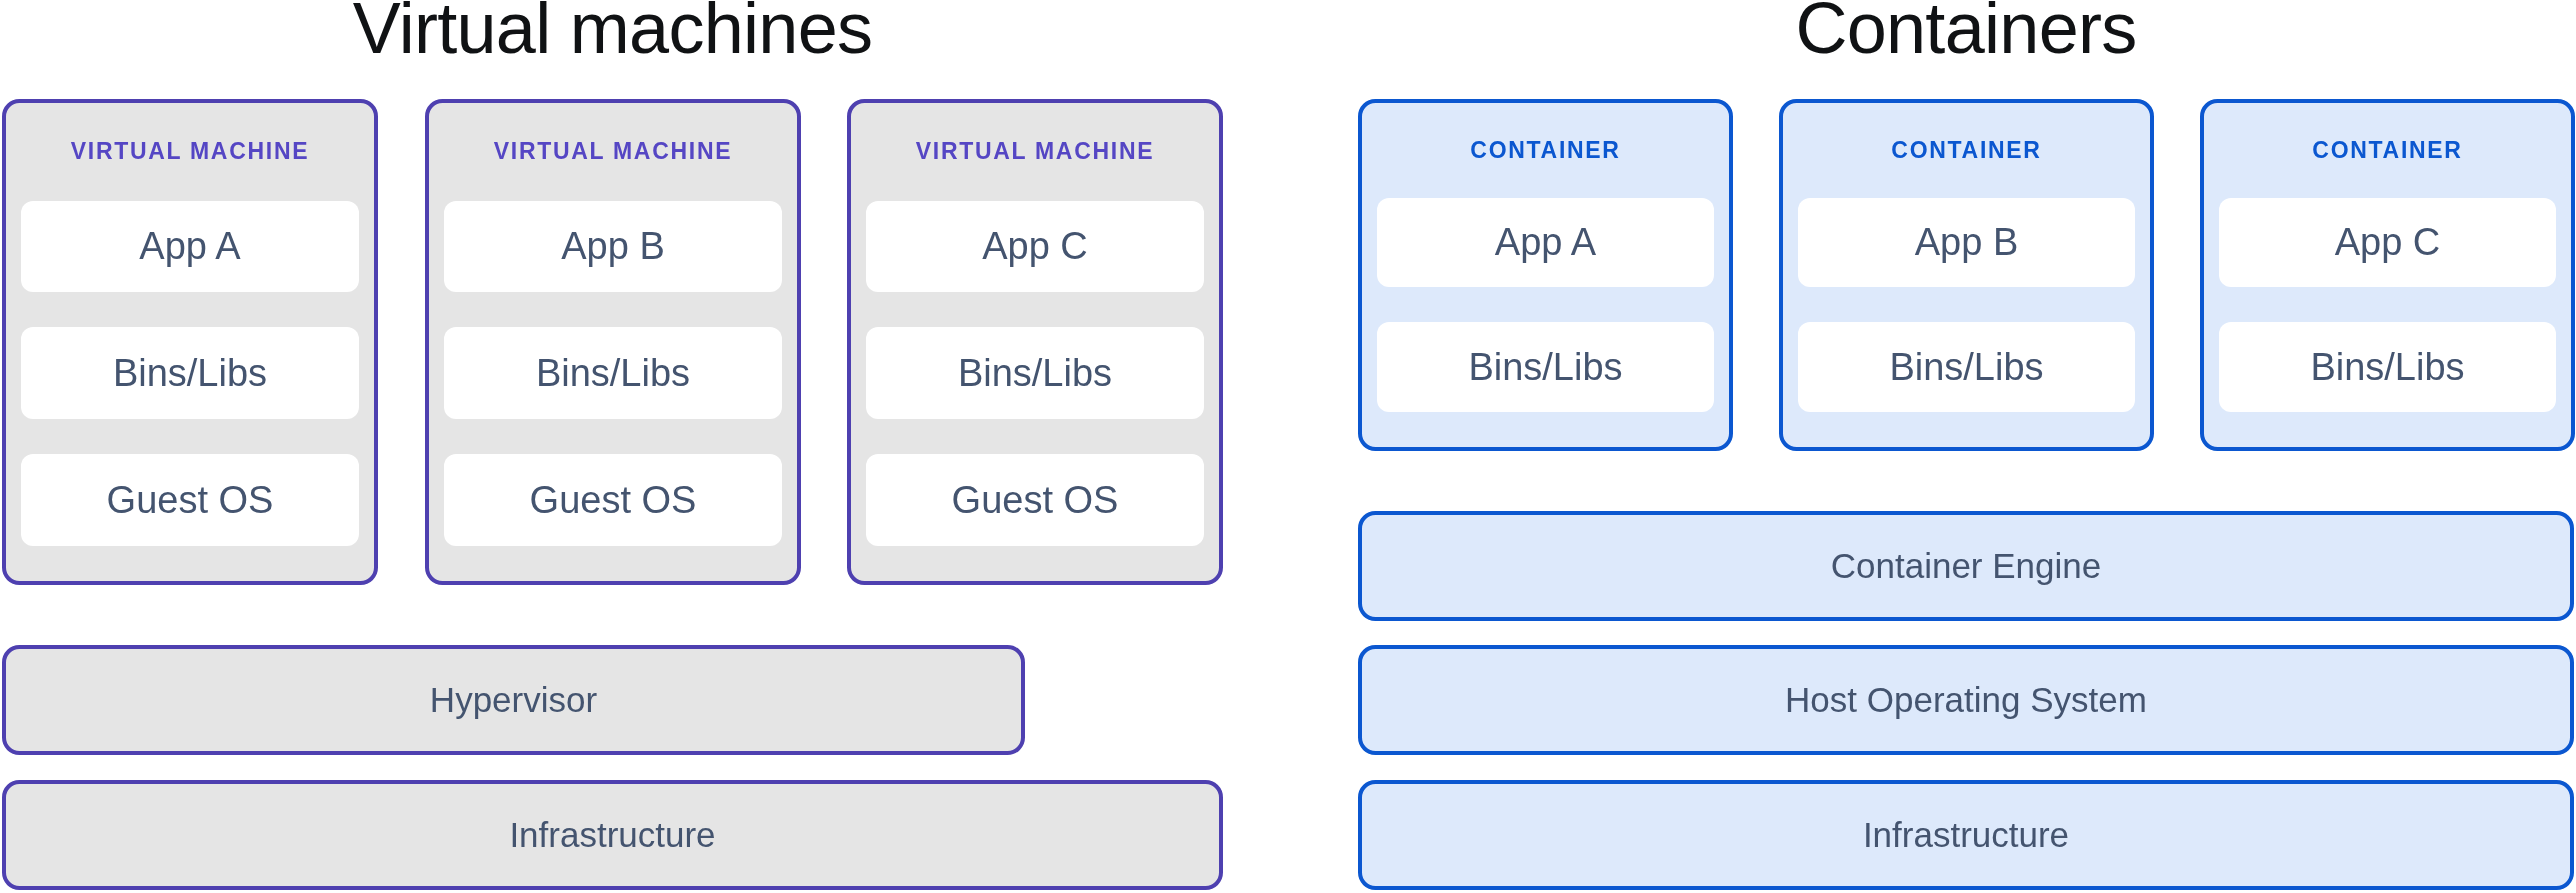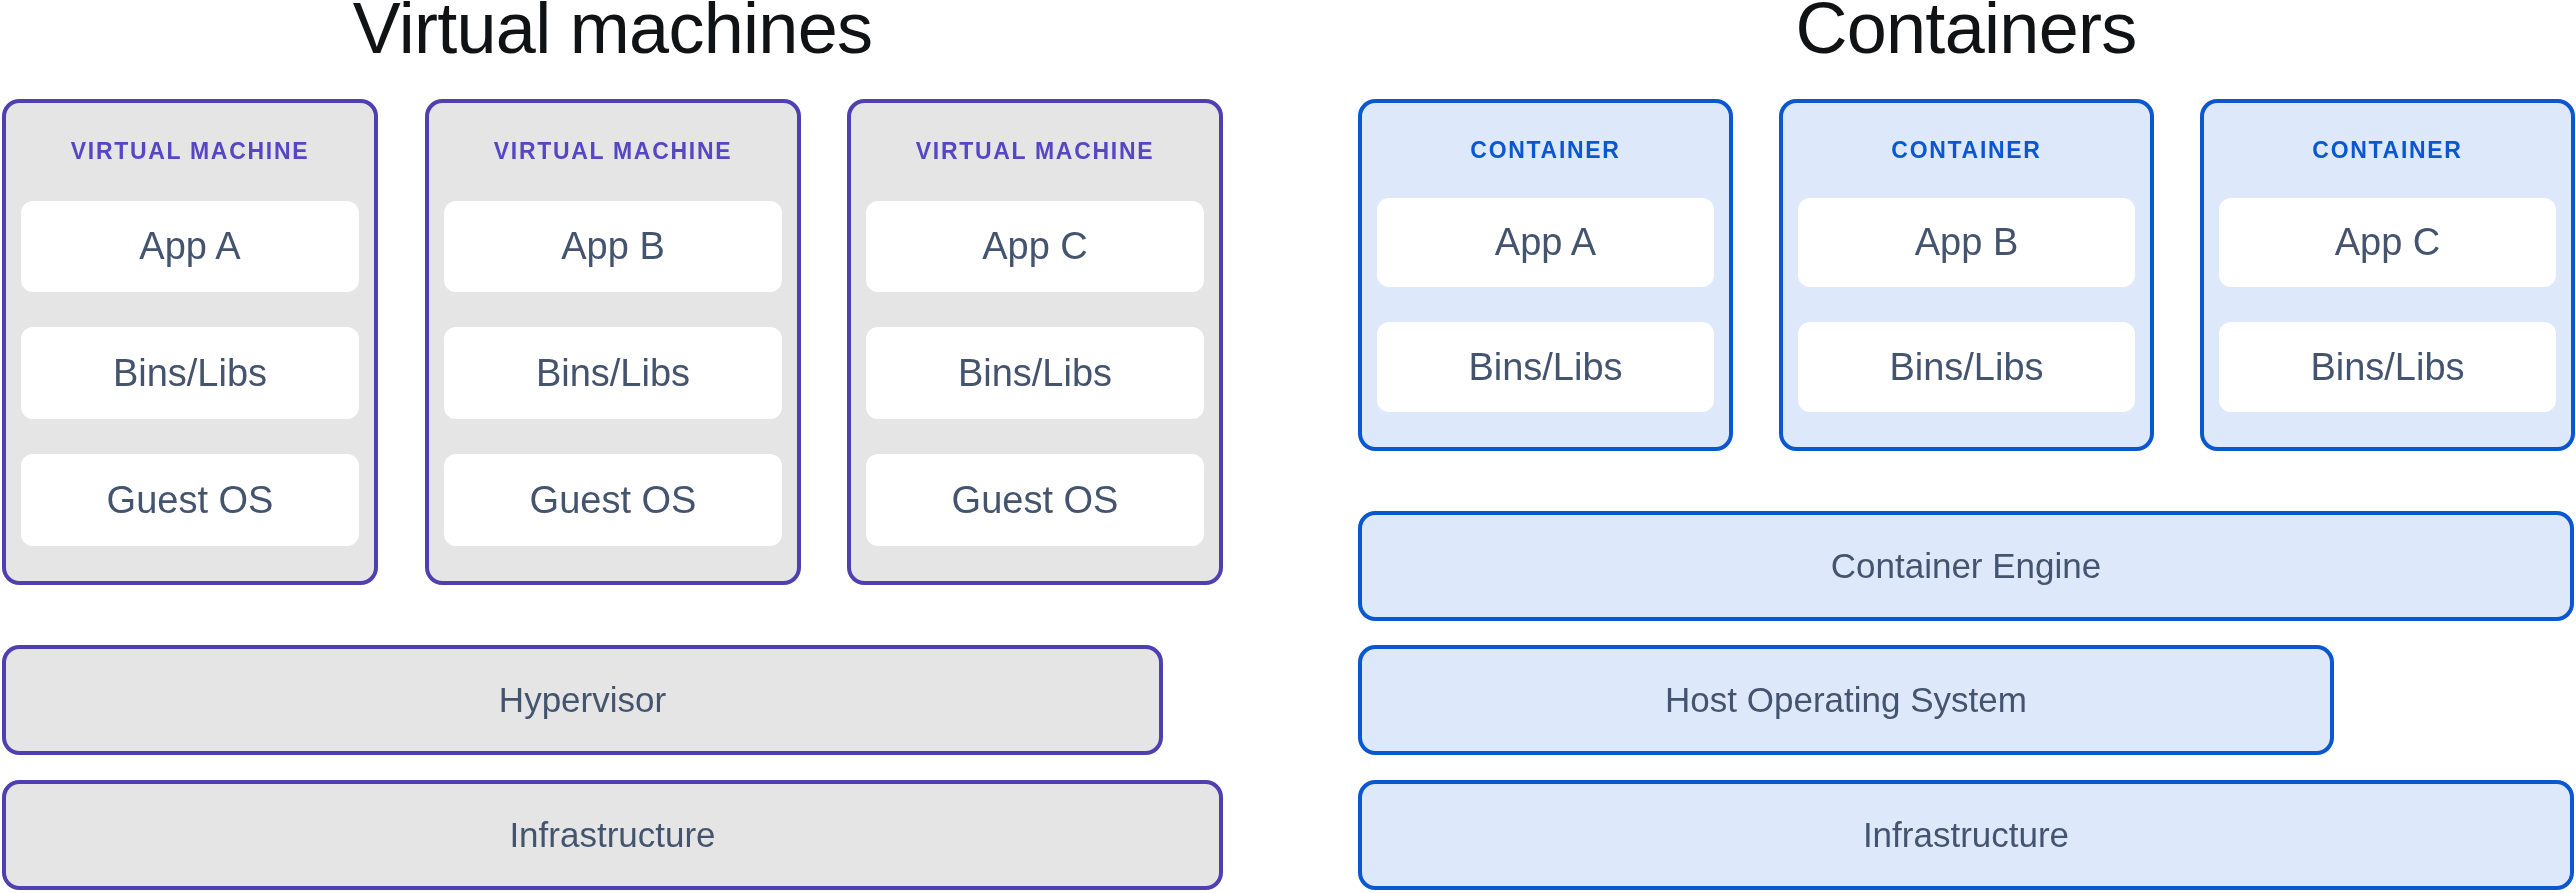--- a/index.html
+++ b/index.html
@@ -93,21 +93,21 @@
     <div class="inner-box">Guest OS</div>
   </div>
 
   <div class="card vm-style" style="left:847px; width:376px; height:486px;">
     <div class="card-label">VIRTUAL MACHINE</div>
     <div class="inner-box">App C</div>
     <div class="inner-box">Bins/Libs</div>
     <div class="inner-box">Guest OS</div>
   </div>
 
-  <div class="bar vm-style" style="left:2px; top:645px; width:1161px;">Hypervisor</div>
+  <div class="bar vm-style" style="left:2px; top:645px; width:1023px;">Hypervisor</div>
 
   <div class="bar vm-style" style="left:2px; top:780px; width:1221px;">Infrastructure</div>
 
   <h1 class="title" style="left:1358px; width:1216px;">Containers</h1>
 
   <div class="card ct-style" style="left:1358px; width:375px; height:352px;">
     <div class="card-label">CONTAINER</div>
     <div class="inner-box">App A</div>
     <div class="inner-box">Bins/Libs</div>
   </div>
@@ -119,18 +119,18 @@
   </div>
 
   <div class="card ct-style" style="left:2200px; width:375px; height:352px;">
     <div class="card-label">CONTAINER</div>
     <div class="inner-box">App C</div>
     <div class="inner-box">Bins/Libs</div>
   </div>
 
   <div class="bar ct-style" style="left:1358px; top:511px; width:1216px;">Container Engine</div>
 
-  <div class="bar ct-style" style="left:1358px; top:645px; width:976px;">Host Operating System</div>
+  <div class="bar ct-style" style="left:1358px; top:645px; width:1216px;">Host Operating System</div>
 
   <div class="bar ct-style" style="left:1358px; top:780px; width:1216px;">Infrastructure</div>
 
 </div>
 
 
 </body></html>

